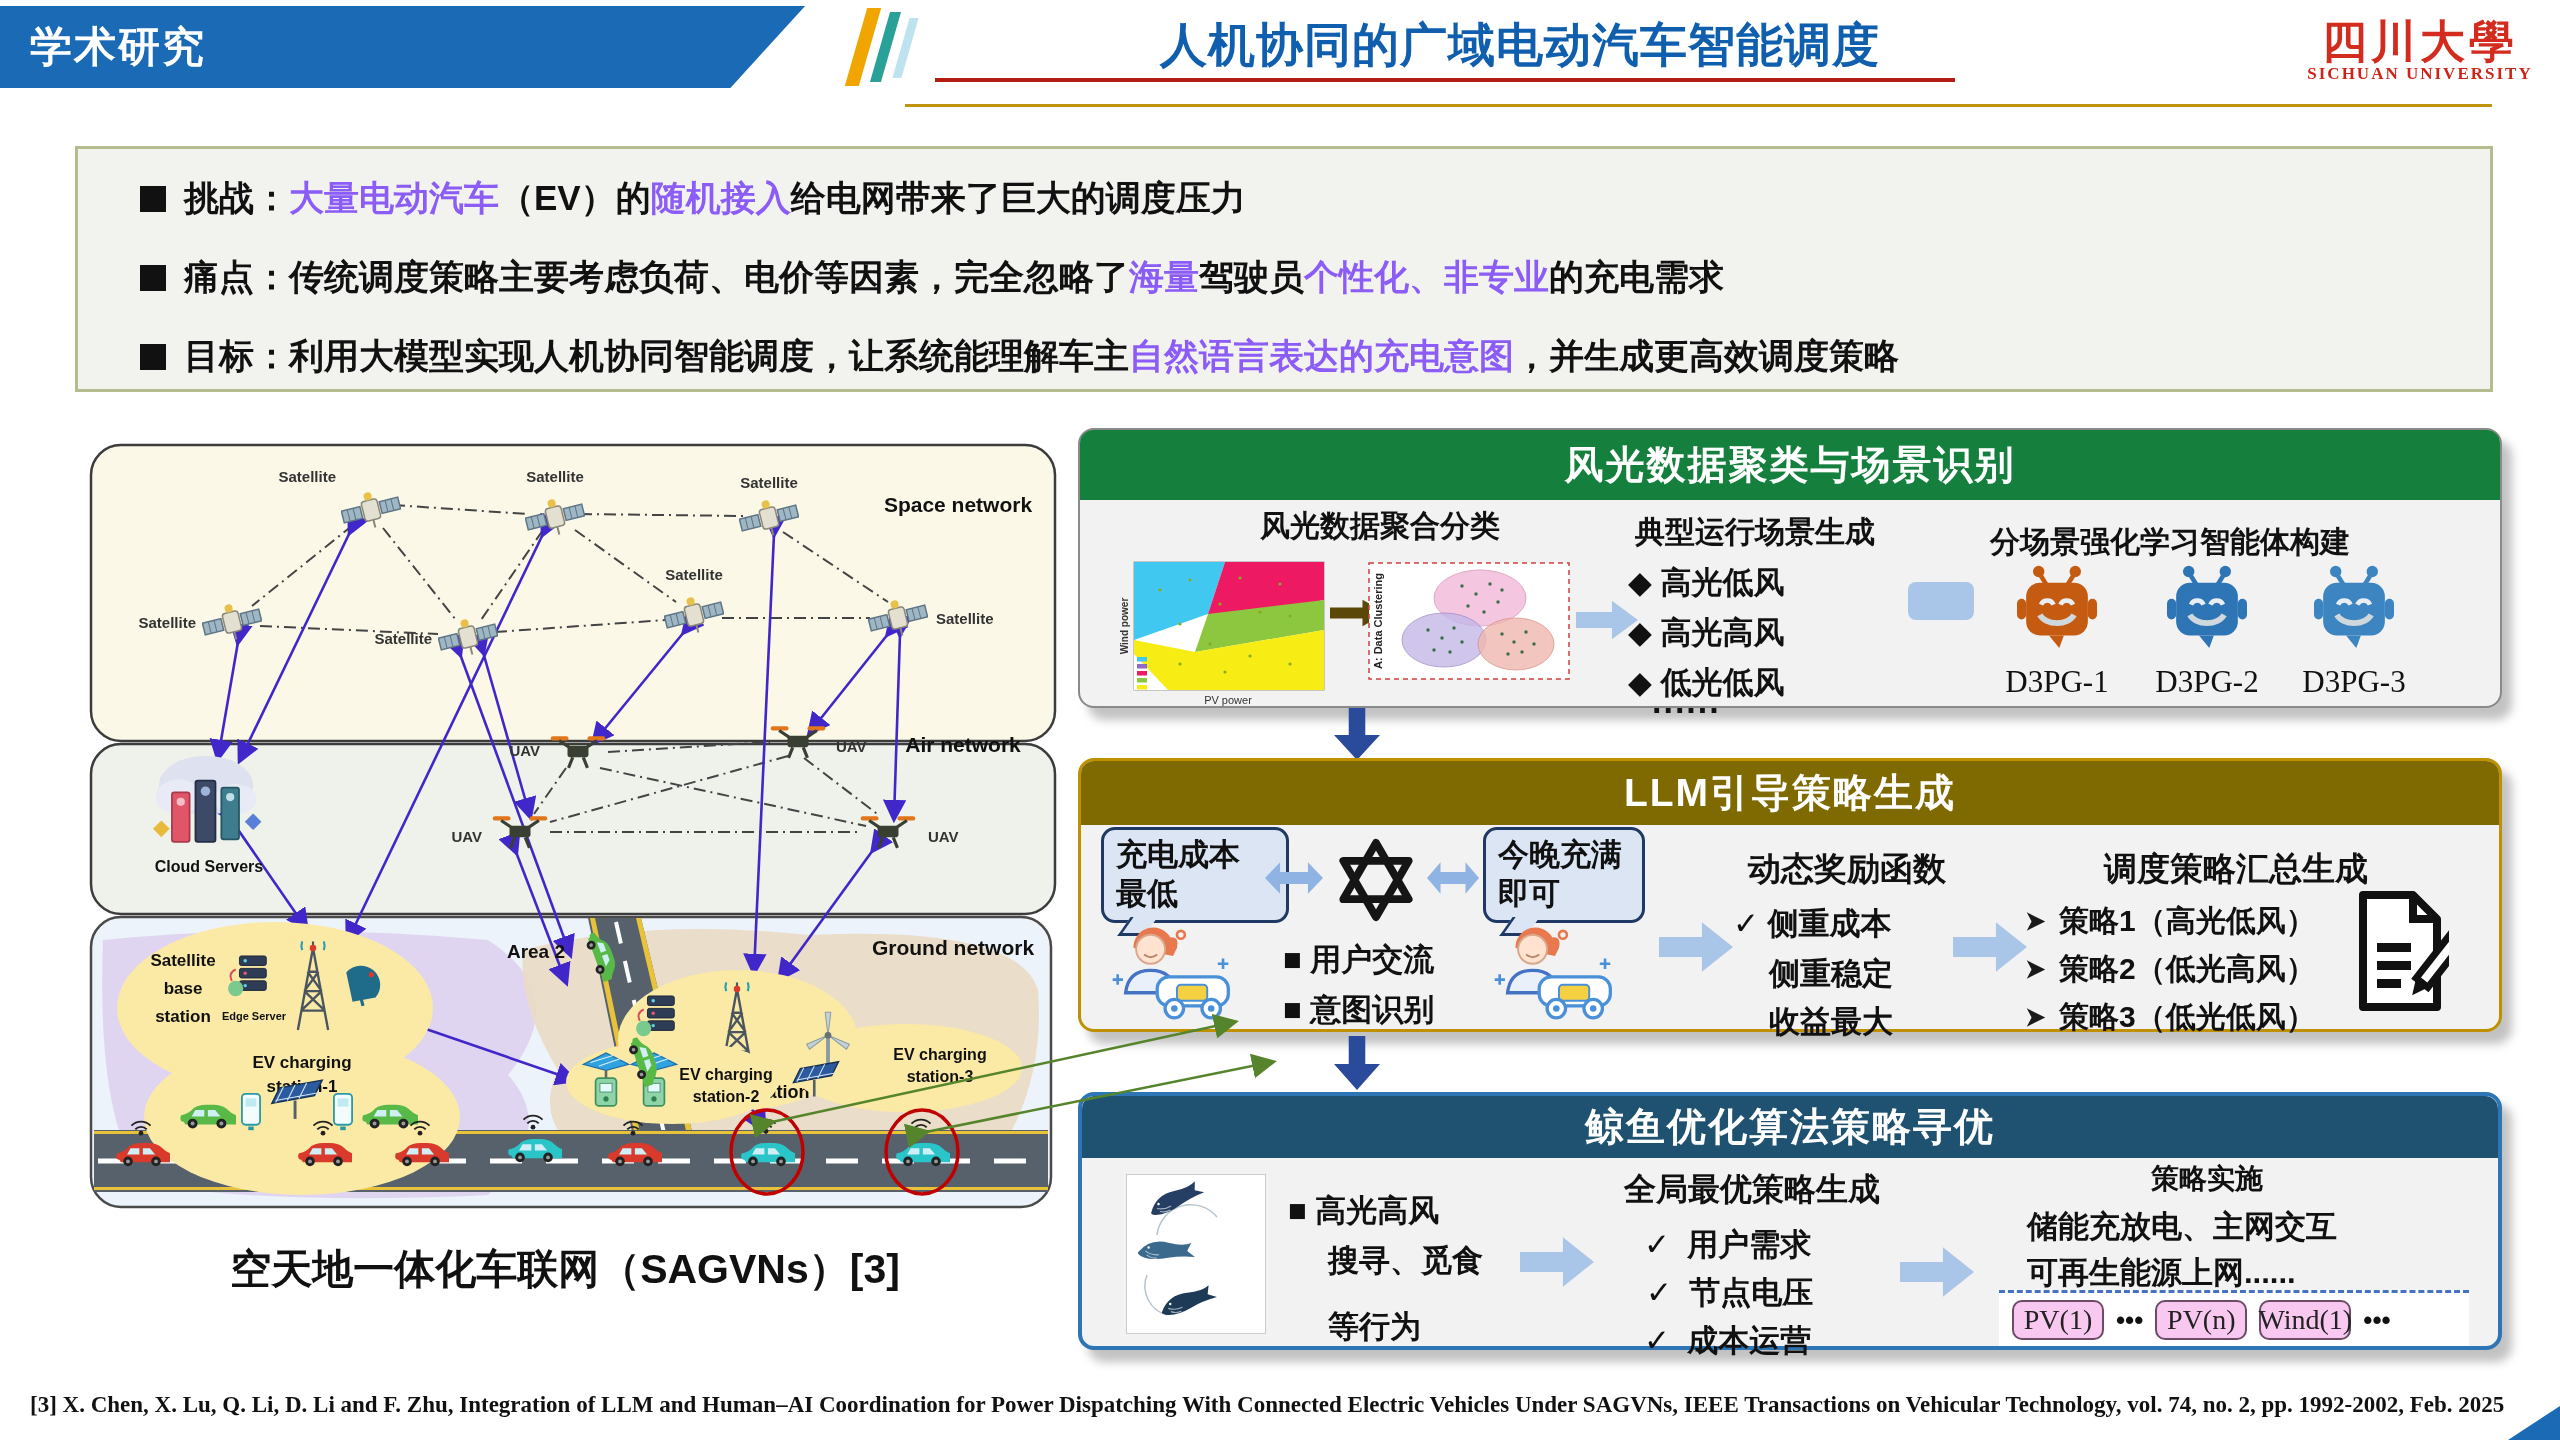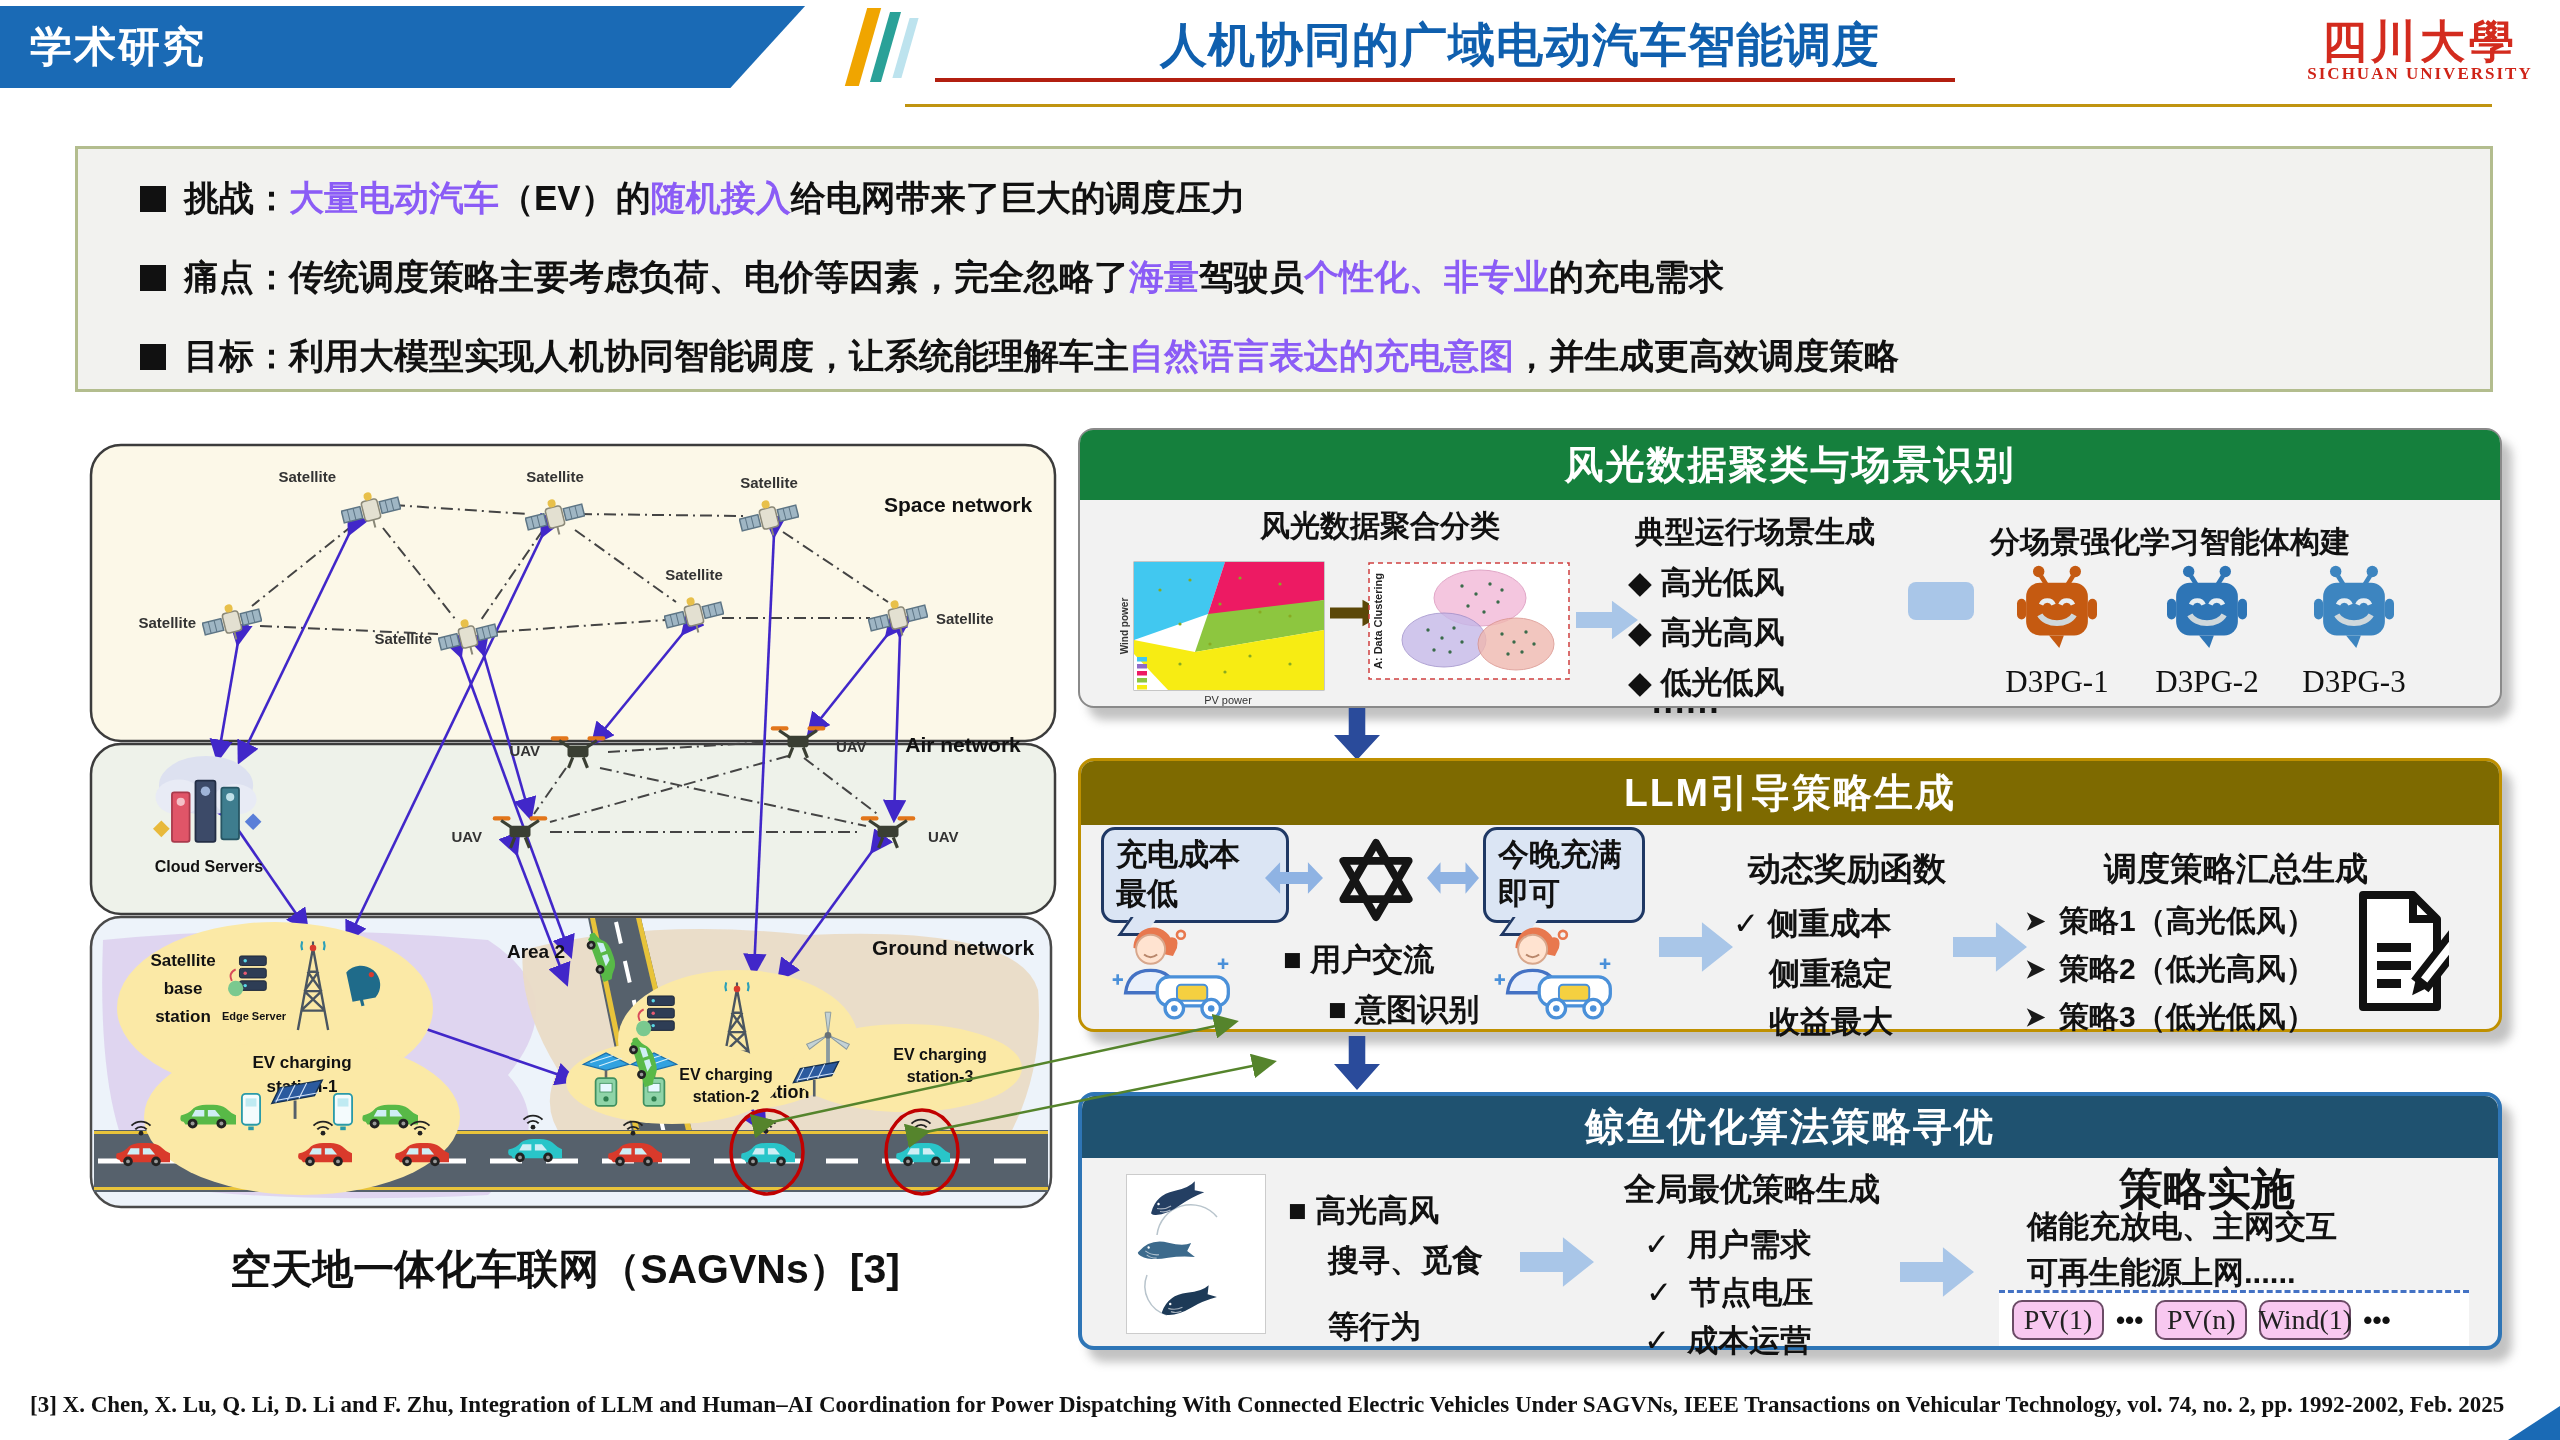--- a/index.html
+++ b/index.html
@@ -560,21 +560,21 @@
 
     <div class="bubble" style="left:402px;top:66px;width:162px;">
       <span>今晚充满</span><br>
       <span>即可</span>
     </div>
     <svg class="abs" style="left:404px;top:158px;" width="140" height="108" viewBox="0 0 92 82">
         <use href="#sy-person"></use>
       </svg>
 
     <div class="ptxt" style="left:202px;top:178px;font-size:31px;"><span>■</span>&nbsp;<span>用户交流</span></div>
-    <div class="ptxt" style="left:202px;top:228px;font-size:31px;margin-left:45px;"><span>■</span>&nbsp;<span>意图识别</span></div>
+    <div class="ptxt" style="left:202px;top:228px;font-size:31px;"><span>■</span>&nbsp;<span>意图识别</span></div>
 
     <div class="arr-r" style="left:578px;top:158px;width:74px;height:56px;"></div>
 
     <div class="ptxt" style="left:648px;top:86px;width:236px;text-align:center;font-size:33px;">动态奖励函数</div>
     <div class="ptxt" style="left:652px;top:142px;font-size:31px;"><span>✓</span>&nbsp;<span>侧重成本</span></div>
     <div class="ptxt" style="left:688px;top:192px;font-size:31px;">侧重稳定</div>
     <div class="ptxt" style="left:688px;top:240px;font-size:31px;">收益最大</div>
 
     <div class="arr-r" style="left:872px;top:158px;width:74px;height:56px;"></div>
 
@@ -624,21 +624,21 @@
 
     <div class="arr-r" style="left:438px;top:138px;width:74px;height:56px;"></div>
 
     <div class="ptxt" style="left:520px;top:72px;width:300px;text-align:center;font-size:32px;">全局最优策略生成</div>
     <div class="ptxt" style="left:562px;top:128px;font-size:31px;"><span>✓</span>&nbsp;&nbsp;<span>用户需求</span></div>
     <div class="ptxt" style="left:564px;top:176px;font-size:31px;text-align:right;"><span>✓</span>&nbsp;&nbsp;<span>节点电压</span></div>
     <div class="ptxt" style="left:562px;top:224px;font-size:31px;"><span>✓</span>&nbsp;&nbsp;<span>成本运营</span></div>
 
     <div class="arr-r" style="left:818px;top:148px;width:74px;height:56px;"></div>
 
-    <div class="ptxt" style="left:1030px;top:64px;width:190px;text-align:center;font-size:44px;">策略实施</div>
+    <div class="ptxt" style="left:1030px;top:64px;width:190px;text-align:center;font-size:28px;">策略实施</div>
     <div class="ptxt" style="left:945px;top:110px;font-size:31px;">储能充放电、主网交互</div>
     <div class="ptxt" style="left:945px;top:156px;font-size:31px;">可再生能源上网......</div>
 
     <div class="abs" style="left:917px;top:194px;width:470px;height:56px;background:#fff;"></div>
     <div class="abs" style="left:917px;top:194px;width:470px;border-top:3px dashed #4472c4;"></div>
     <div class="abs" style="left:930px;top:204px;display:flex;gap:12px;align-items:center;">
       <div class="pinkbox">PV(1)</div>
       <div class="devdots">•••</div>
       <div class="pinkbox">PV(n)</div>
       <div class="pinkbox">Wind(1)</div>

